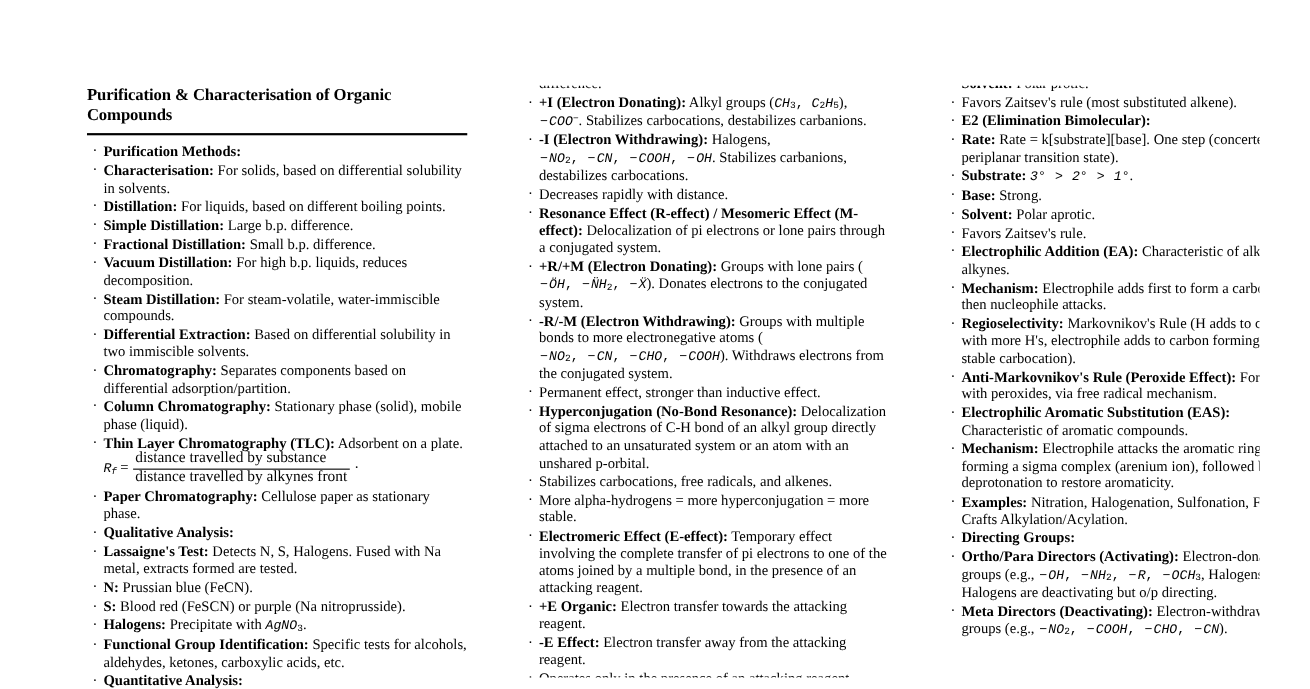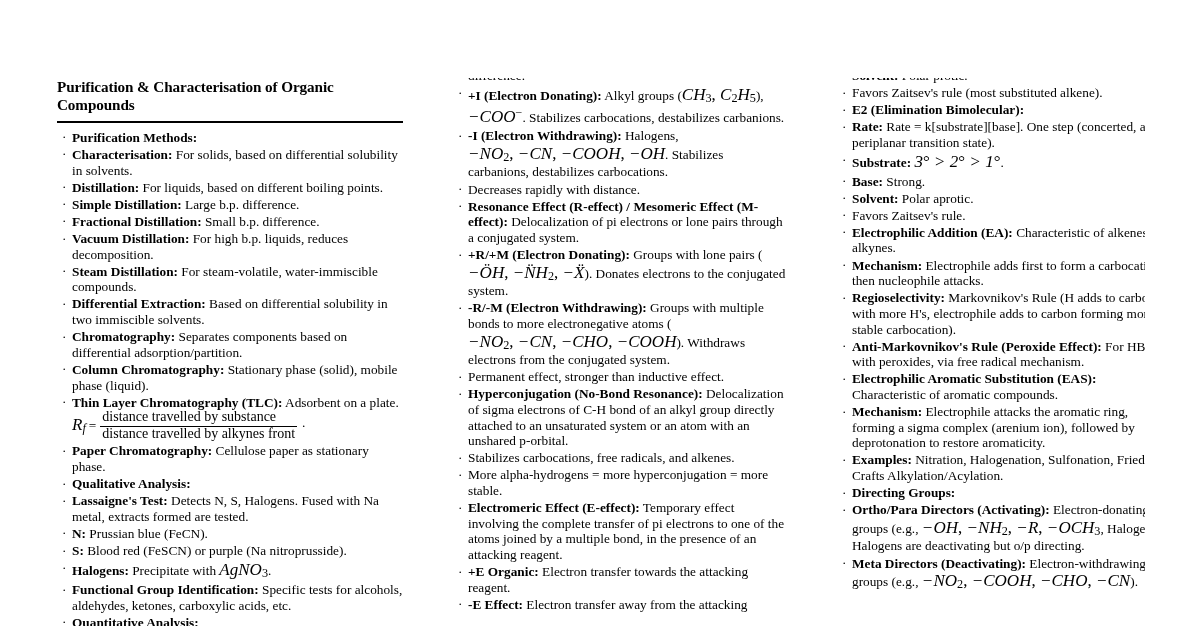--- a/index.html
+++ b/index.html
@@ -12,21 +12,21 @@
     height: 626px;
     overflow: hidden;
     font-family: "Liberation Serif", "DejaVu Serif", serif;
     color: #000000;
   }
   .page {
     position: relative;
     width: 1191px;
     height: 512px;
     box-sizing: border-box;
-    padding: 78px 46px 0 57px;
+    padding: 78px 46px 0 79px;
   }
   .columns {
     display: flex;
     gap: 38px;
     align-items: flex-start;
     height: 548px;
     overflow: hidden;
   }
   .col {
     width: 346px;
@@ -85,23 +85,23 @@
   
   ul.lvl1 { margin-left: 5px; }
   ul.lvl2 { margin-left: 17px; }
   ul.lvl3 { margin-left: 17px; }
   ul.lvl4 { margin-left: 17px; }
 
   b, .b {
     font-weight: bold;
   }
   .math {
-    font-family: Liberation Serif, serif;
+    font-family: Liberation Mono, monospace;
     font-style: italic;
-    font-size: 17px;
+    font-size: 12px;
     white-space: nowrap;
   }
   .math .op {
     font-style: normal;
     padding: 0 1px;
   }
   .math sub {
     font-style: normal;
     font-size: 72%;
     vertical-align: -0.18em;

